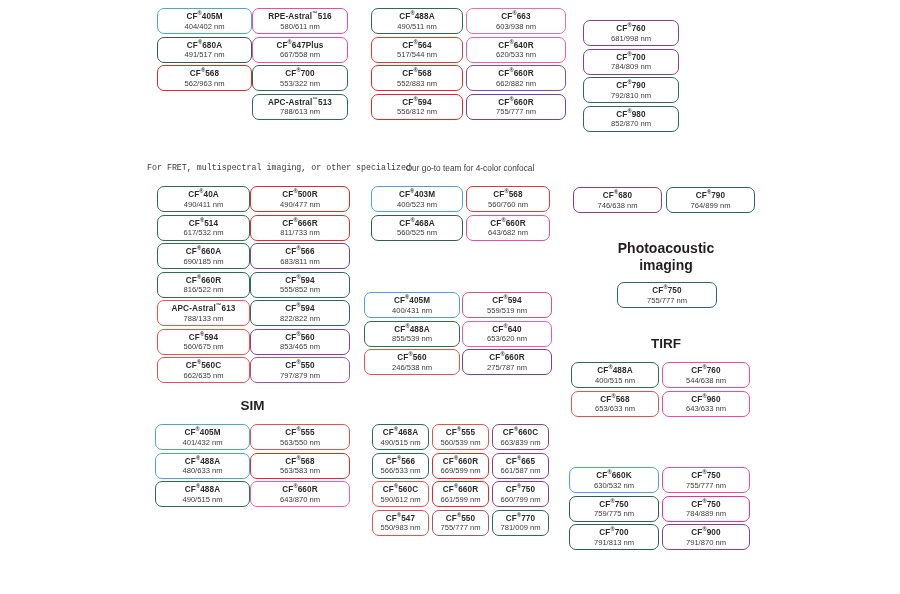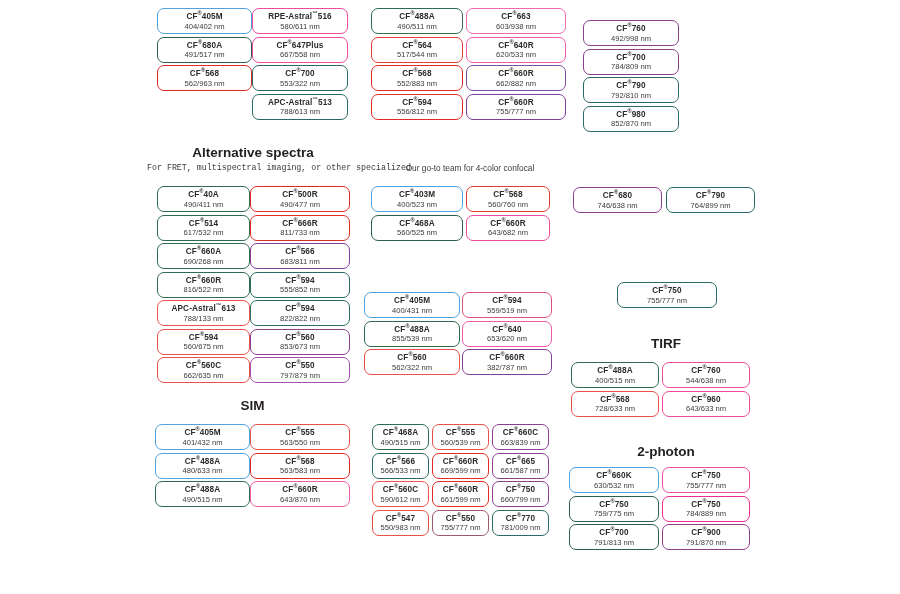--- a/index.html
+++ b/index.html
@@ -59,33 +59,32 @@
     text-align: center;
     white-space: nowrap;
   }
   .sec-title.two-line { white-space: normal; width: 150px; line-height: 1.22; }
 </style>
 </head>
 <body>
 
 <div id="canvas">
 
-  <div class="sec-title" style="left:157px; top:145px; width:192px;">Alternative spectra</div>
   <div class="sec-sub" style="left:147px; top:163px; width:212px;font-family:Liberation Mono, monospace;">For FRET, multispectral imaging, or other specialized</div>
 
   <div class="sec-sub" style="left:374px; top:163px; width:192px;">Our go-to team for 4-color confocal</div>
 
 
+  <div class="sec-title big two-line" style="left:591px; top:240px;">Photoacoustic imaging</div>
 
   <div class="sec-title" style="left:155px; top:398px; width:195px;">SIM</div>
 
   <div class="sec-title" style="left:571px; top:336px; width:190px;">TIRF</div>
 
 
-  <div class="sec-title" style="left:571px; top:444px; width:190px;">2-photon</div>
 
 <div class="chip" style="left: 157px; top: 8px; width: 95px; height: 26px; border-color: rgb(77, 163, 221);">
       <div class="nm">CF<sup>®</sup>405M</div>
       <div class="wl">404/402 nm</div>
     </div>
     <div class="chip" style="left: 157px; top: 36.5px; width: 95px; height: 26px; border-color: rgb(46, 95, 78);">
       <div class="nm">CF<sup>®</sup>680A</div>
       <div class="wl">491/517 nm</div>
     </div>
     <div class="chip" style="left: 157px; top: 65px; width: 95px; height: 26px; border-color: rgb(224, 43, 36);">
@@ -135,21 +134,21 @@
     <div class="chip" style="left: 466px; top: 65px; width: 100px; height: 26px; border-color: rgb(126, 79, 158);">
       <div class="nm">CF<sup>®</sup>660R</div>
       <div class="wl">662/882 nm</div>
     </div>
     <div class="chip" style="left: 466px; top: 93.5px; width: 100px; height: 26px; border-color: rgb(126, 63, 150);">
       <div class="nm">CF<sup>®</sup>660R</div>
       <div class="wl">755/777 nm</div>
     </div>
     <div class="chip" style="left: 583px; top: 20px; width: 96px; height: 26px; border-color: rgb(138, 63, 143);">
       <div class="nm">CF<sup>®</sup>760</div>
-      <div class="wl">492/998 nm</div>
+      <div class="wl">681/998 nm</div>
     </div>
     <div class="chip" style="left: 583px; top: 48.5px; width: 96px; height: 26px; border-color: rgb(138, 63, 143);">
       <div class="nm">CF<sup>®</sup>700</div>
       <div class="wl">784/809 nm</div>
     </div>
     <div class="chip" style="left: 583px; top: 77px; width: 96px; height: 26px; border-color: rgb(42, 106, 100);">
       <div class="nm">CF<sup>®</sup>790</div>
       <div class="wl">792/810 nm</div>
     </div>
     <div class="chip" style="left: 583px; top: 105.5px; width: 96px; height: 26px; border-color: rgb(42, 106, 100);">
@@ -159,21 +158,21 @@
     <div class="chip" style="left: 157px; top: 186px; width: 93px; height: 26px; border-color: rgb(46, 107, 79);">
       <div class="nm">CF<sup>®</sup>40A</div>
       <div class="wl">490/411 nm</div>
     </div>
     <div class="chip" style="left: 157px; top: 214.5px; width: 93px; height: 26px; border-color: rgb(46, 107, 79);">
       <div class="nm">CF<sup>®</sup>514</div>
       <div class="wl">617/532 nm</div>
     </div>
     <div class="chip" style="left: 157px; top: 243px; width: 93px; height: 26px; border-color: rgb(46, 107, 79);">
       <div class="nm">CF<sup>®</sup>660A</div>
-      <div class="wl">690/268 nm</div>
+      <div class="wl">690/185 nm</div>
     </div>
     <div class="chip" style="left: 157px; top: 271.5px; width: 93px; height: 26px; border-color: rgb(46, 107, 79);">
       <div class="nm">CF<sup>®</sup>660R</div>
       <div class="wl">816/522 nm</div>
     </div>
     <div class="chip" style="left: 157px; top: 300px; width: 93px; height: 26px; border-color: rgb(239, 83, 80);">
       <div class="nm">APC-Astral<sup>™</sup>613</div>
       <div class="wl">788/133 nm</div>
     </div>
     <div class="chip" style="left: 157px; top: 328.5px; width: 93px; height: 26px; border-color: rgb(232, 80, 74);">
@@ -199,21 +198,21 @@
     <div class="chip" style="left: 250px; top: 271.5px; width: 100px; height: 26px; border-color: rgb(42, 106, 100);">
       <div class="nm">CF<sup>®</sup>594</div>
       <div class="wl">555/852 nm</div>
     </div>
     <div class="chip" style="left: 250px; top: 300px; width: 100px; height: 26px; border-color: rgb(42, 106, 100);">
       <div class="nm">CF<sup>®</sup>594</div>
       <div class="wl">822/822 nm</div>
     </div>
     <div class="chip" style="left: 250px; top: 328.5px; width: 100px; height: 26px; border-color: rgb(138, 63, 143);">
       <div class="nm">CF<sup>®</sup>560</div>
-      <div class="wl">853/673 nm</div>
+      <div class="wl">853/465 nm</div>
     </div>
     <div class="chip" style="left: 250px; top: 357px; width: 100px; height: 26px; border-color: rgb(163, 79, 176);">
       <div class="nm">CF<sup>®</sup>550</div>
       <div class="wl">797/879 nm</div>
     </div>
     <div class="chip" style="left: 371px; top: 186px; width: 92px; height: 26px; border-color: rgb(77, 163, 221);">
       <div class="nm">CF<sup>®</sup>403M</div>
       <div class="wl">400/523 nm</div>
     </div>
     <div class="chip" style="left: 371px; top: 214.5px; width: 92px; height: 26px; border-color: rgb(46, 95, 78);">
@@ -231,53 +230,53 @@
     <div class="chip" style="left: 364px; top: 292px; width: 96px; height: 26px; border-color: rgb(77, 163, 221);">
       <div class="nm">CF<sup>®</sup>405M</div>
       <div class="wl">400/431 nm</div>
     </div>
     <div class="chip" style="left: 364px; top: 320.5px; width: 96px; height: 26px; border-color: rgb(46, 107, 79);">
       <div class="nm">CF<sup>®</sup>488A</div>
       <div class="wl">855/539 nm</div>
     </div>
     <div class="chip" style="left: 364px; top: 349px; width: 96px; height: 26px; border-color: rgb(232, 80, 74);">
       <div class="nm">CF<sup>®</sup>560</div>
-      <div class="wl">562/322 nm</div>
+      <div class="wl">246/538 nm</div>
     </div>
     <div class="chip" style="left: 462px; top: 292px; width: 90px; height: 26px; border-color: rgb(217, 83, 122);">
       <div class="nm">CF<sup>®</sup>594</div>
       <div class="wl">559/519 nm</div>
     </div>
     <div class="chip" style="left: 462px; top: 320.5px; width: 90px; height: 26px; border-color: rgb(240, 90, 168);">
       <div class="nm">CF<sup>®</sup>640</div>
       <div class="wl">653/620 nm</div>
     </div>
     <div class="chip" style="left: 462px; top: 349px; width: 90px; height: 26px; border-color: rgb(126, 63, 150);">
       <div class="nm">CF<sup>®</sup>660R</div>
-      <div class="wl">382/787 nm</div>
+      <div class="wl">275/787 nm</div>
     </div>
     <div class="chip" style="left: 573px; top: 187px; width: 89px; height: 26px; border-color: rgb(138, 63, 143);">
       <div class="nm">CF<sup>®</sup>680</div>
       <div class="wl">746/638 nm</div>
     </div>
     <div class="chip" style="left: 666px; top: 187px; width: 89px; height: 26px; border-color: rgb(42, 106, 100);">
       <div class="nm">CF<sup>®</sup>790</div>
       <div class="wl">764/899 nm</div>
     </div>
     <div class="chip" style="left: 617px; top: 282px; width: 100px; height: 26px; border-color: rgb(42, 106, 100);">
       <div class="nm">CF<sup>®</sup>750</div>
       <div class="wl">755/777 nm</div>
     </div>
     <div class="chip" style="left: 571px; top: 362px; width: 88px; height: 26px; border-color: rgb(46, 107, 79);">
       <div class="nm">CF<sup>®</sup>488A</div>
       <div class="wl">400/515 nm</div>
     </div>
     <div class="chip" style="left: 571px; top: 390.5px; width: 88px; height: 26px; border-color: rgb(232, 80, 74);">
       <div class="nm">CF<sup>®</sup>568</div>
-      <div class="wl">728/633 nm</div>
+      <div class="wl">653/633 nm</div>
     </div>
     <div class="chip" style="left: 662px; top: 362px; width: 88px; height: 26px; border-color: rgb(239, 74, 155);">
       <div class="nm">CF<sup>®</sup>760</div>
       <div class="wl">544/638 nm</div>
     </div>
     <div class="chip" style="left: 662px; top: 390.5px; width: 88px; height: 26px; border-color: rgb(239, 74, 155);">
       <div class="nm">CF<sup>®</sup>960</div>
       <div class="wl">643/633 nm</div>
     </div>
     <div class="chip" style="left: 155px; top: 424px; width: 95px; height: 26px; border-color: rgb(77, 163, 221);">

